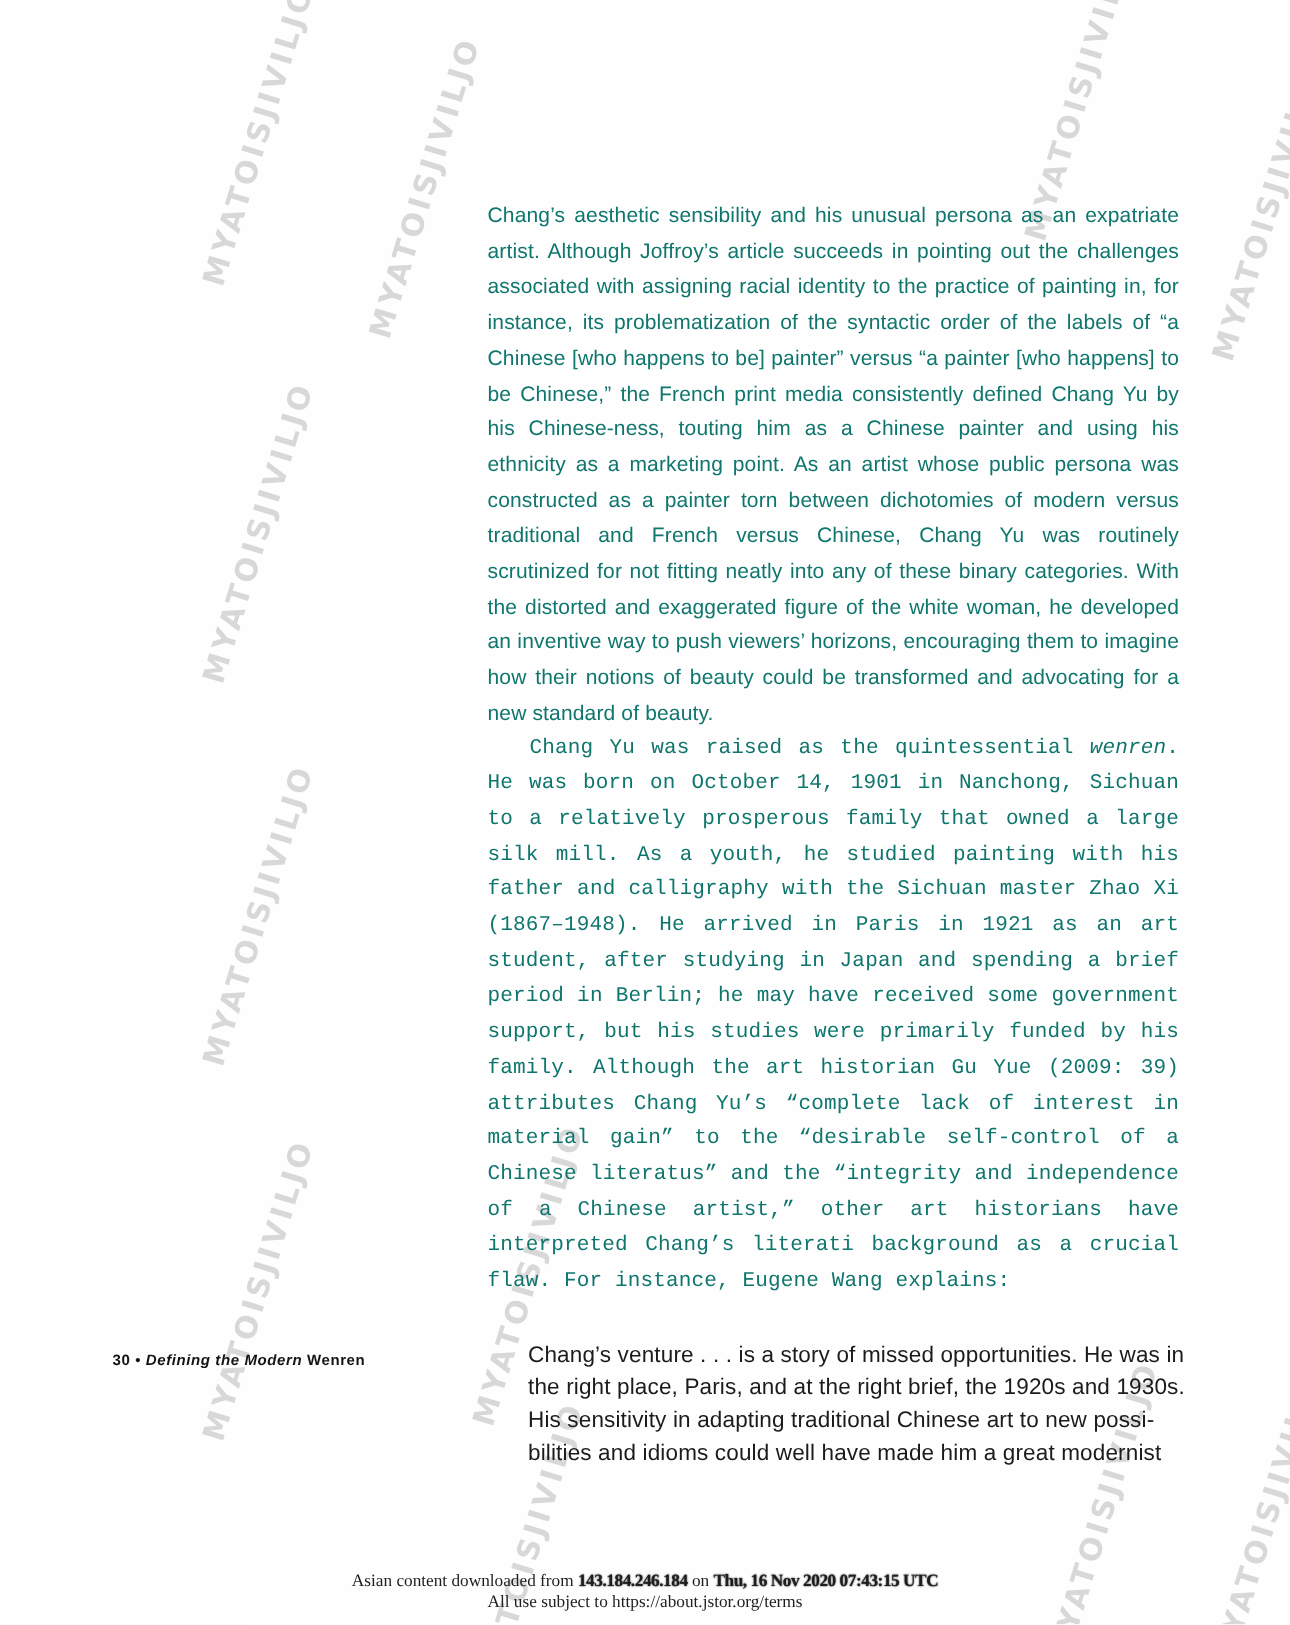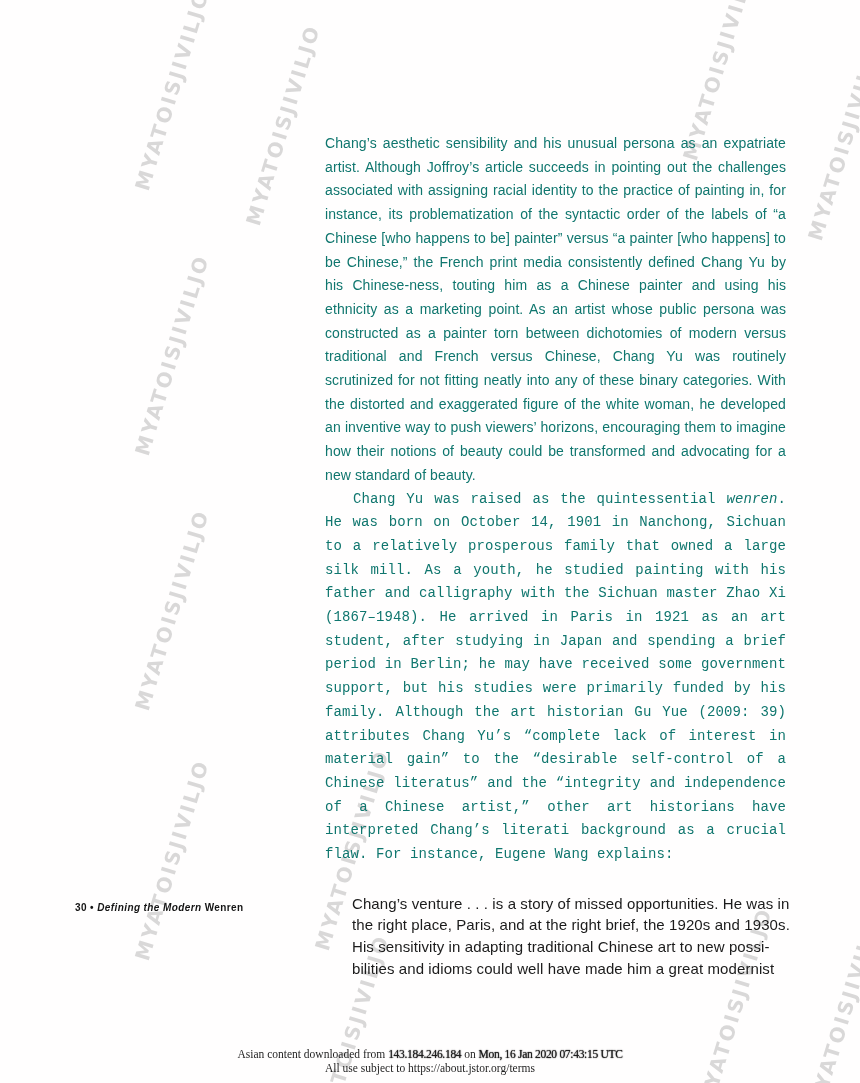--- a/index.html
+++ b/index.html
@@ -70,21 +70,21 @@
     left: 0;
     right: 0;
     top: 1047px;
     text-align: center;
     font-family: "Liberation Serif", serif;
     font-size: 11.5px;
     line-height: 14px;
     color: #1e1e1e;
   }
   .redacted {
-    font-weight: normal;
+    font-weight: bold;
     letter-spacing: -0.3px;
     text-shadow: 0 0 1.2px #000;
   }
   .terms-link { color: #1e1e1e; text-decoration: none; }
 </style>
 </head>
 <body>
 
 <div class="page">
 
@@ -112,20 +112,20 @@
         <div class="quote-line">bilities and idioms could well have made him a great modernist</div>
       </blockquote>
     </main>
 
   <div class="running-footer">
     <span>30</span><span> • </span><span class="rt-italic">Defining the Modern </span><span>Wenren</span>
   </div>
 
   <div class="jstor-footer">
     <div class="jstor-line1">
-      <span>Asian content downloaded from </span><span class="redacted">143.184.246.184</span><span> on </span><span class="redacted">Mon, 16 Jan 2020 07:43:15 UTC</span>
+      <span>Asian content downloaded from </span><span class="redacted">143.184.246.184</span><span> on </span><span class="redacted">Thu, 16 Nov 2020 07:43:15 UTC</span>
     </div>
     <div class="jstor-line2">
       <span>All use subject to </span><span class="terms-link">https://about.jstor.org/terms</span>
     </div>
   </div>
 
 </div>
 
 </body></html>

